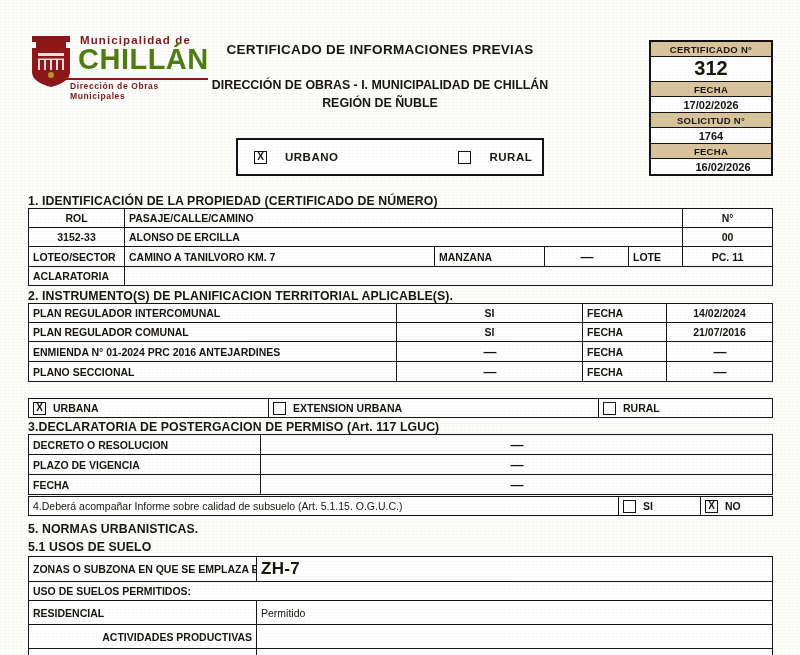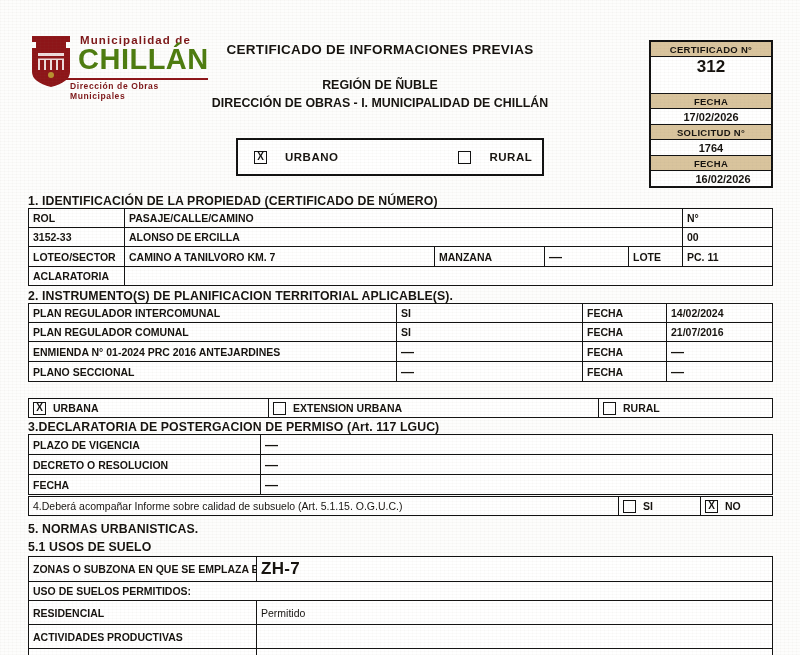--- a/index.html
+++ b/index.html
@@ -50,21 +50,21 @@
 
   
   .certbox {
     position:absolute; left:649px; top:40px; width:124px;
     border:2px solid #111; background:#fff;
   }
   .certbox div { border-bottom:1.5px solid #111; text-align:center; font-weight:bold; }
   .certbox div:last-child { border-bottom:none;padding-left:24px; }
   .cb-lbl { background:#d9c49d; font-size:9.5px; padding:2px 0 1px; letter-spacing:.3px; }
   .cb-val { background:#fff; font-size:11px; padding:2px 0 1px; }
-  .cb-num { background:#fff; font-size:17px; padding:0 0 16px; }
+  .cb-num { background:#fff; font-size:20px; padding:0 0 1px; }
 
   
   .urb-box {
     position:absolute; left:236px; top:138px; width:308px; height:38px;
     border:2px solid #111; background:#fff;
     display:flex; align-items:center;
   }
   .urb-item { display:flex; align-items:center; }
   .urb-item.first { margin-left:16px; }
   .urb-item.second { margin-left:120px; }
@@ -83,21 +83,21 @@
   table.grid {
     position:absolute; border-collapse:collapse; table-layout:fixed;
     font-size:10.5px; font-weight:bold;
   }
   table.grid td {
     border:1.4px solid #111; padding:2px 4px; height:19px;
     background:#fff; white-space:nowrap; overflow:hidden;
   }
   td.tan { background:#d9c49d; }
   td.tanlight { background:#e6d4b4; }
-  td.c { }
+  td.c { text-align:center; }
   .dash { font-size:13px; letter-spacing:-1px; }
 
   
   .cbcell { display:flex; align-items:center; gap:7px; }
 
   
   .zona-val { font-size:17px; font-weight:bold; letter-spacing:.3px; }
 
   .normal { font-weight:normal; }
 </style>
@@ -124,22 +124,22 @@
       </svg>
       <div class="logo-muni">Municipalidad de</div>
       <div class="logo-city">CHILLÁN</div>
       <div class="logo-rule"></div>
       <div class="logo-dom">Dirección de Obras Municipales</div>
     </div>
 
     <div class="titles">
       <div class="t-main">CERTIFICADO DE INFORMACIONES PREVIAS</div>
       <div class="t-sub">
+        <div>DIRECCIÓN DE OBRAS - I. MUNICIPALIDAD DE CHILLÁN</div>
         <div>REGIÓN DE ÑUBLE</div>
-        <div>DIRECCIÓN DE OBRAS - I. MUNICIPALIDAD DE CHILLÁN</div>
       </div>
     </div>
 
     <div class="certbox">
       <div class="cb-lbl">CERTIFICADO N°</div>
       <div class="cb-num">312</div>
       <div class="cb-lbl">FECHA</div>
       <div class="cb-val">17/02/2026</div>
       <div class="cb-lbl">SOLICITUD N°</div>
       <div class="cb-val">1764</div>
@@ -262,25 +262,25 @@
   </table>
 
   <div class="sec-title" style="left:28px; top:420px;">3.DECLARATORIA DE POSTERGACION DE PERMISO (Art. 117 LGUC)</div>
   <table class="grid" style="left:28px; top:434px; width:744px;">
     <colgroup>
         <col style="width:232px">
         <col style="width:512px">
       </colgroup>
     <tbody>
       <tr>
+        <td class="tanlight">DECRETO O RESOLUCION</td>
+        <td class="c dash">—</td>
+      </tr>
+      <tr>
         <td class="tanlight">PLAZO DE VIGENCIA</td>
-        <td class="c dash">—</td>
-      </tr>
-      <tr>
-        <td class="tanlight">DECRETO O RESOLUCION</td>
         <td class="c dash">—</td>
       </tr>
       <tr>
         <td class="tanlight">FECHA</td>
         <td class="c dash">—</td>
       </tr>
     </tbody>
   </table>
 
   <table class="grid" style="left:28px; top:496px; width:744px;">
@@ -324,21 +324,21 @@
         </td>
       </tr>
       <tr>
         <td class="tanlight" colspan="2">USO DE SUELOS PERMITIDOS:</td>
       </tr>
       <tr>
         <td style="height:24px;">RESIDENCIAL</td>
         <td style="height:24px; font-weight:normal;">Permitido</td>
       </tr>
       <tr>
-        <td style="height:24px;">ACTIVIDADES PRODUCTIVAS</td>
+        <td style="height:24px;text-align:right;">ACTIVIDADES PRODUCTIVAS</td>
         <td style="height:24px; font-weight:normal;"></td>
       </tr>
       <tr>
         <td style="height:24px;">INDUSTRIA, GRANDES DEPÓSITOS</td>
         <td style="height:24px; font-weight:normal;">Prohibido</td>
       </tr>
     </tbody>
   </table>
 
 </div>

